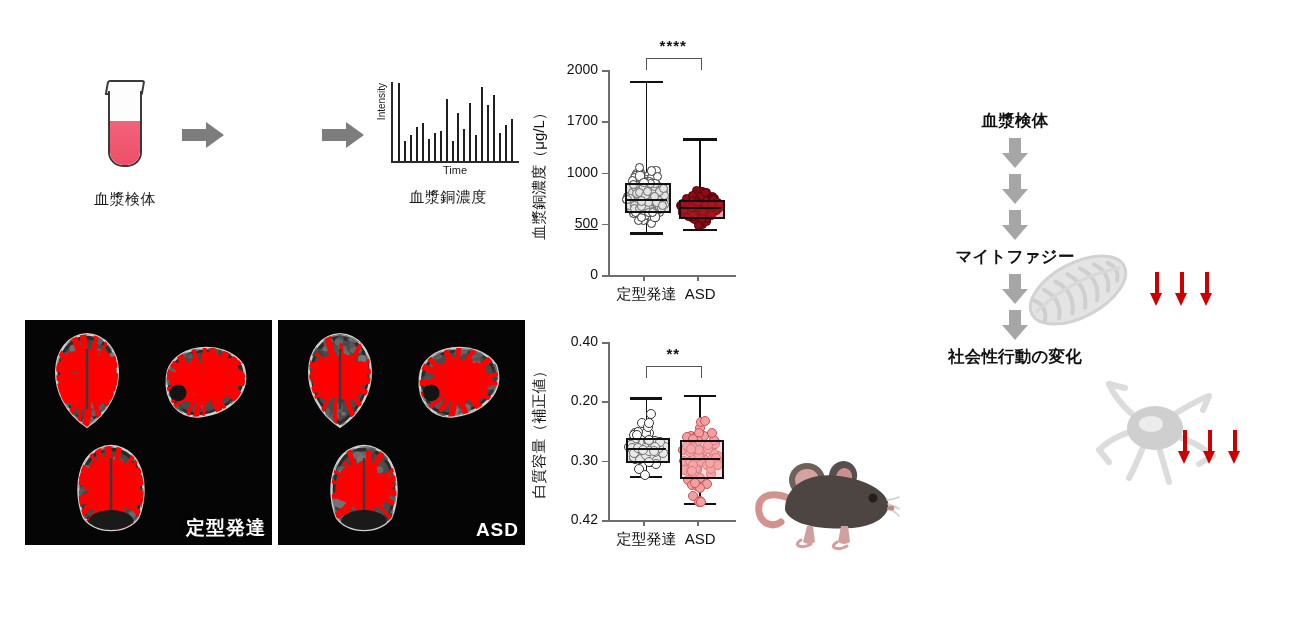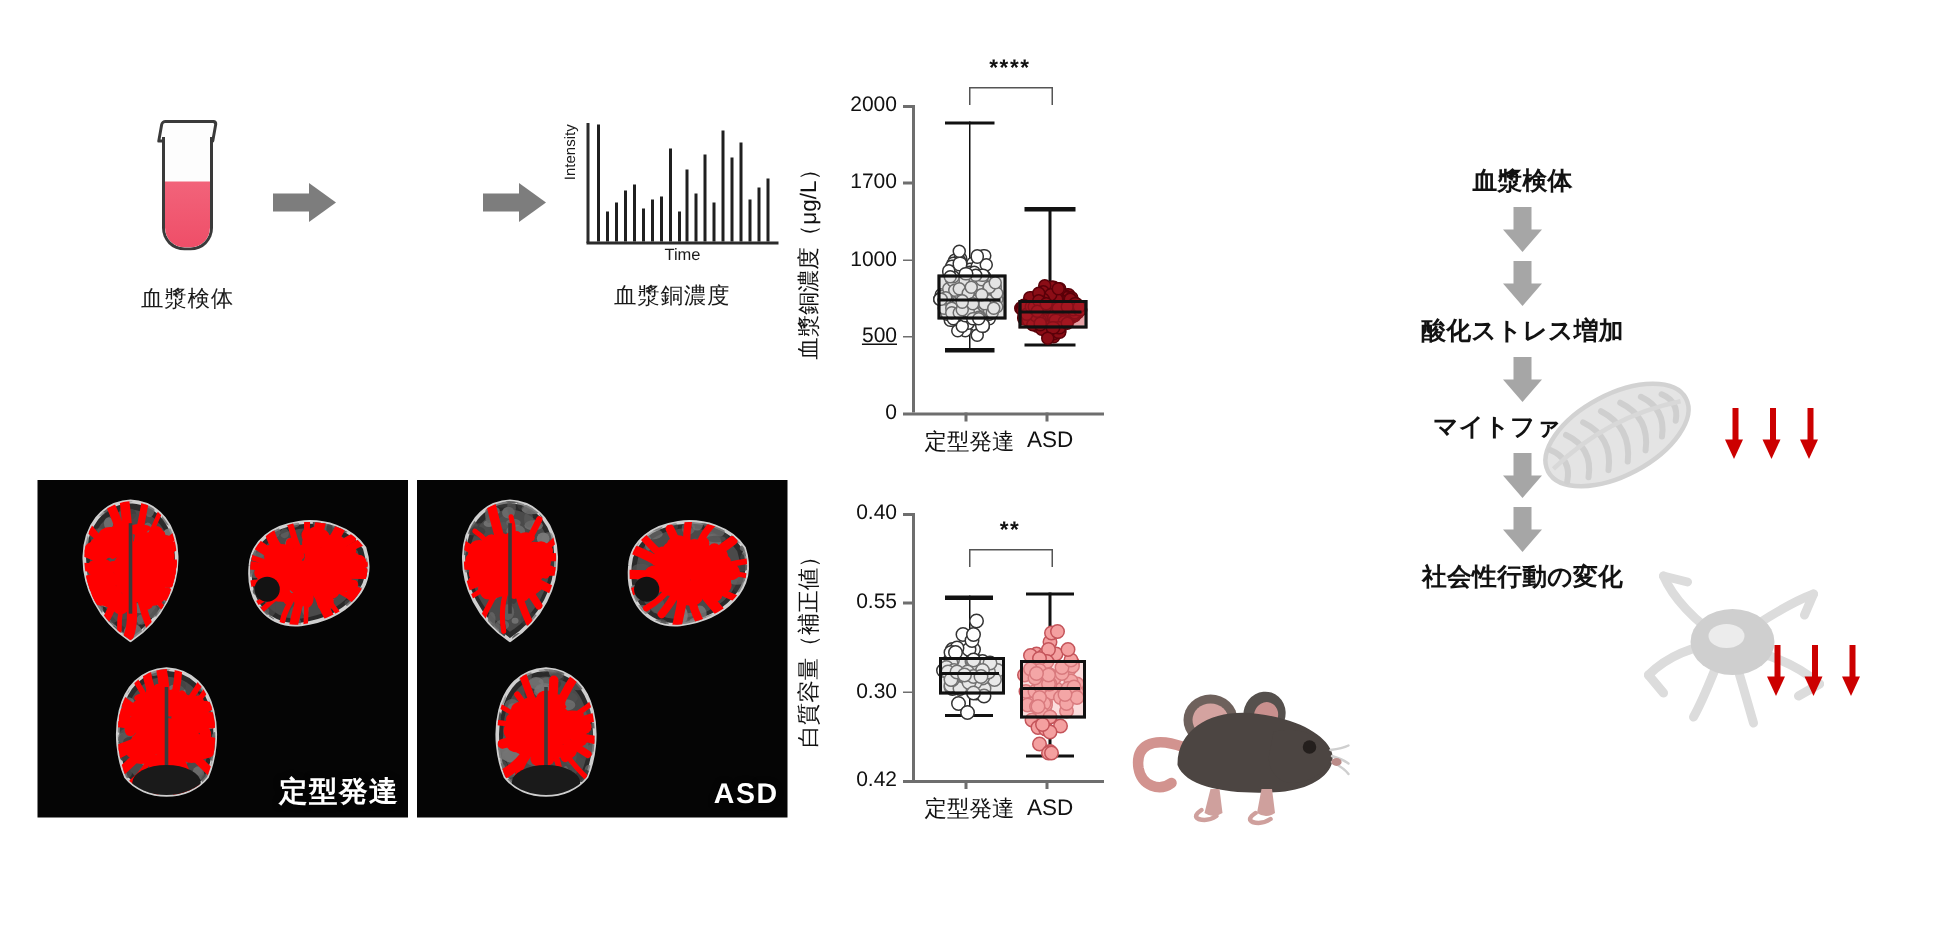--- a/index.html
+++ b/index.html
@@ -2086,21 +2086,21 @@
 <div class="plot" id="plot-wm" style="left:528px; top:330px; width:215px; height:230px;">
   <div class="plot-ylabel" id="ylabel-wm" style="left: 2px; top: 190px; width: 178px; text-align: center;">白質容量（補正値）</div>
   <div class="sig-text" id="sig-wm" style="left: 119.28px; top: 15px; width: 52px; text-align: center;">**</div>
 <div class="axis-line" style="left: 80px; top: 12px; width: 1.5px; height: 178px;"></div>
     <div class="axis-line" style="left: 80px; top: 190px; width: 128px; height: 1.5px;"></div>
     <div class="tickmark" style="left: 74px; top: 190px;"></div>
     <div class="tick-label" style="left: 8px; top: 181px; width: 62px;">0.42</div>
     <div class="tickmark" style="left: 74px; top: 130.667px;"></div>
     <div class="tick-label" style="left: 8px; top: 121.667px; width: 62px;">0.30</div>
     <div class="tickmark" style="left: 74px; top: 71.3333px;"></div>
-    <div class="tick-label" style="left: 8px; top: 62.3333px; width: 62px;">0.55</div>
+    <div class="tick-label" style="left: 8px; top: 62.3333px; width: 62px;">0.20</div>
     <div class="tickmark" style="left: 74px; top: 12px;"></div>
     <div class="tick-label" style="left: 8px; top: 3px; width: 62px;">0.40</div>
     <div class="tickmark" style="left: 115.4px; top: 190px; width: 1.5px; height: 6px;"></div>
     <div class="xtick-label" style="left: 68.4px; top: 200px; width: 100px;">定型発達</div>
     <div class="tickmark" style="left: 169.16px; top: 190px; width: 1.5px; height: 6px;"></div>
     <div class="xtick-label" style="left: 122.16px; top: 200px; width: 100px;">ASD</div>
     <div class="bx-whisker" style="left: 117.5px; top: 67.18px; height: 78.9133px;"></div>
     <div class="bx-cap" style="left: 102.4px; top: 67.18px; width: 32px;"></div>
     <div class="bx-cap" style="left: 102.4px; top: 146.093px; width: 32px;"></div>
     <div class="pt" style="left: 116.129px; top: 104.436px; width: 10px; height: 10px; background: rgb(255, 255, 255); border: 1px solid rgb(51, 51, 51);"></div>
@@ -2248,21 +2248,20 @@
 <div class="abs" id="flow">
   <div class="flow-node">血漿検体</div>
   <div class="flow-arrow">
       <div class="fa-shaft"></div>
       <div class="fa-head"></div>
     </div>
   <div class="flow-arrow">
       <div class="fa-shaft"></div>
       <div class="fa-head"></div>
     </div>
-  <div class="flow-node">酸化ストレス増加</div>
   <div class="flow-arrow">
       <div class="fa-shaft"></div>
       <div class="fa-head"></div>
     </div>
   <div class="flow-node">マイトファジー</div>
   <div class="flow-arrow">
       <div class="fa-shaft"></div>
       <div class="fa-head"></div>
     </div>
   <div class="flow-arrow">

